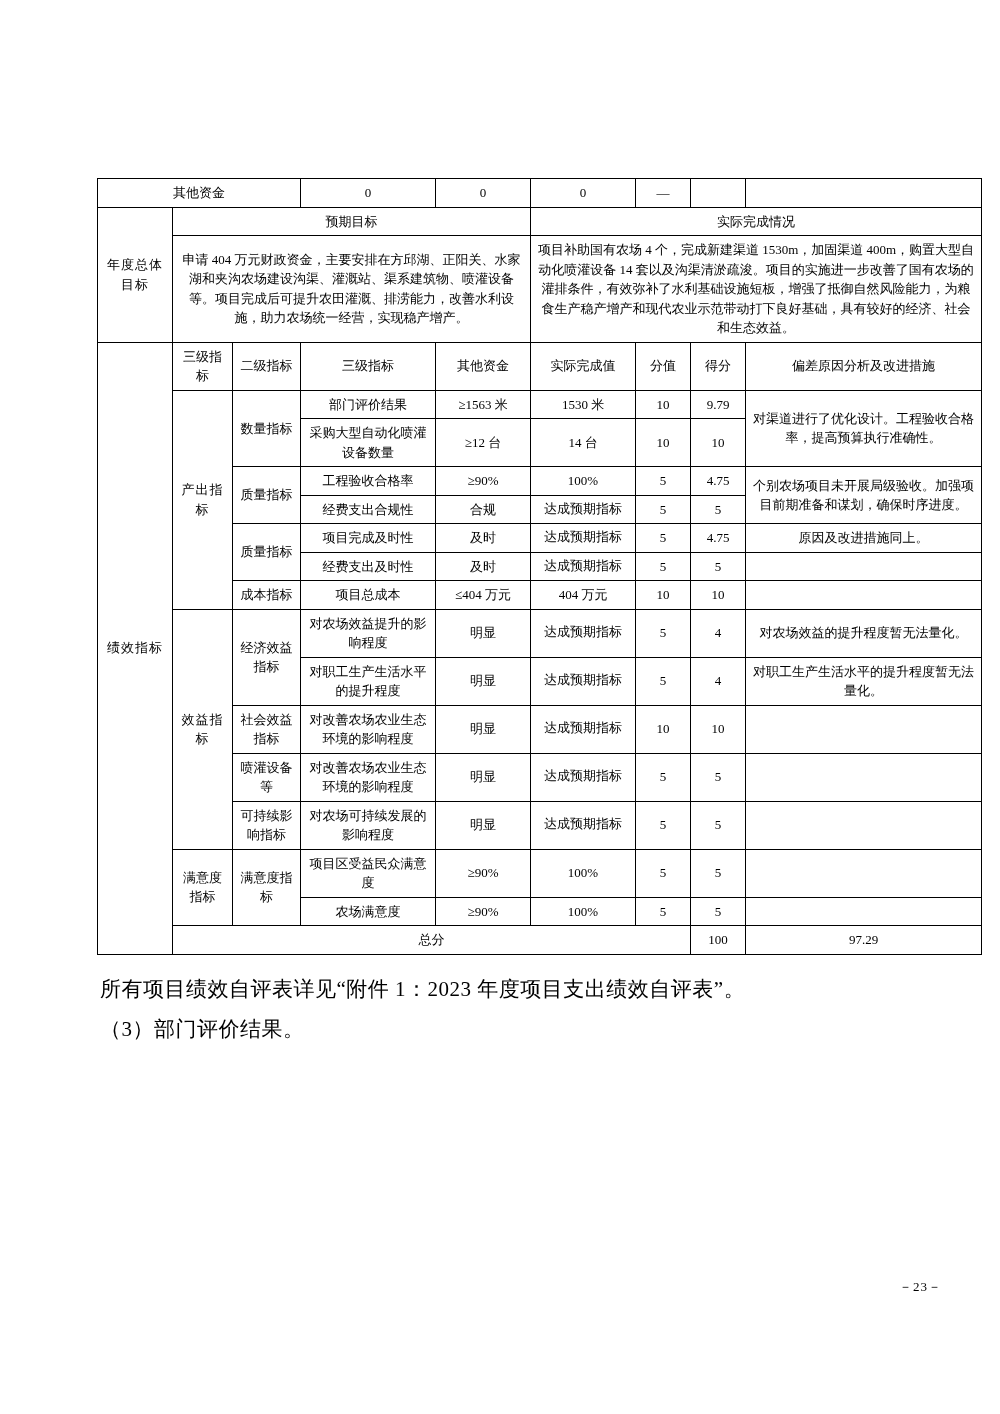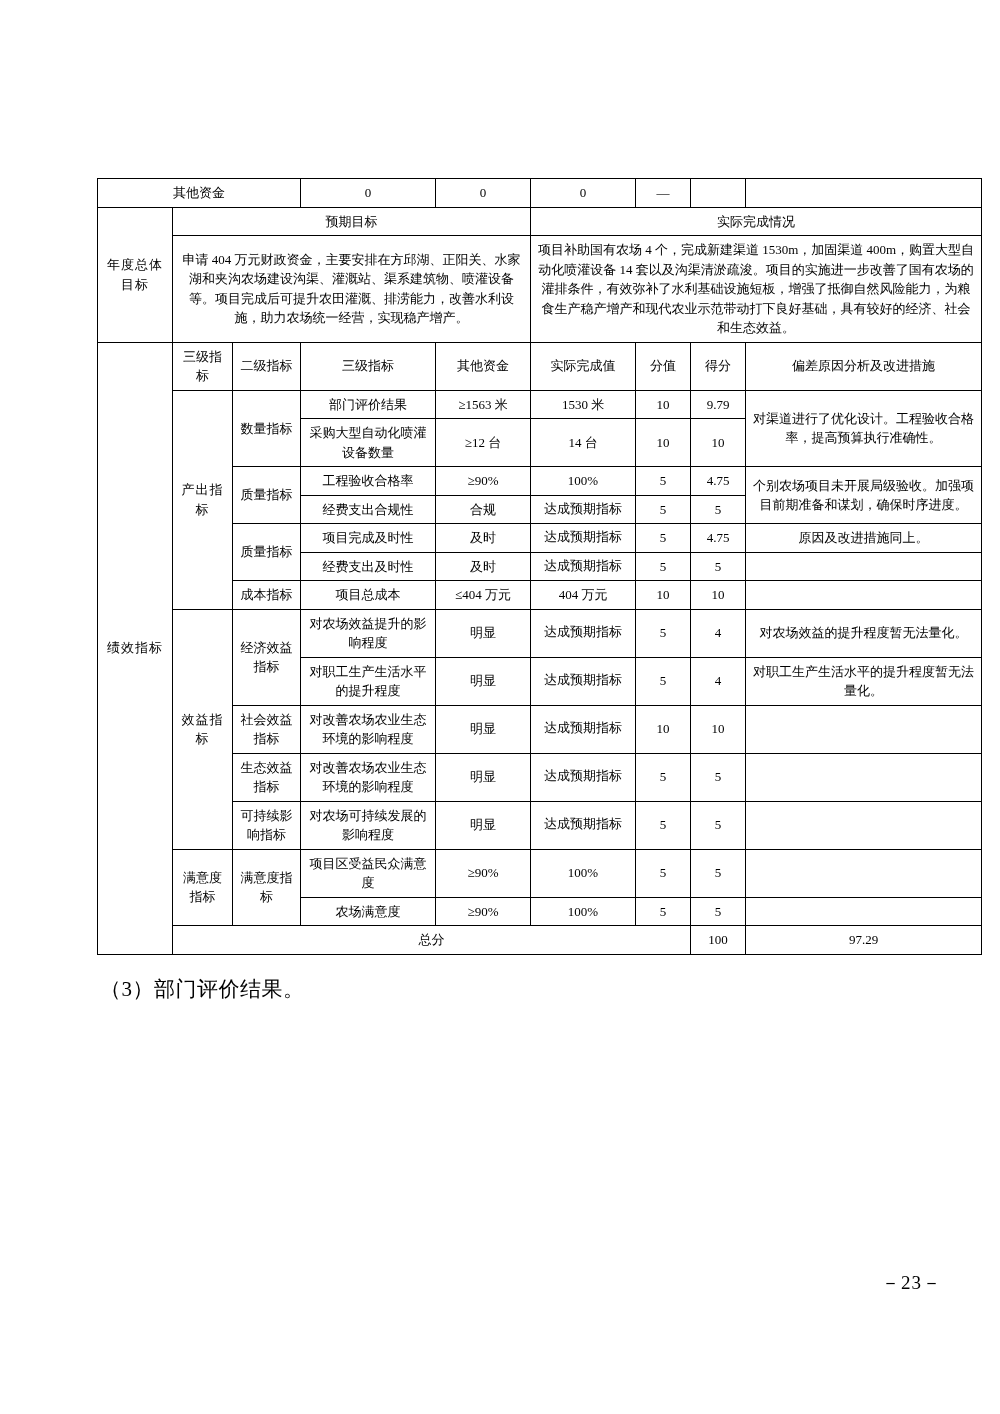--- a/index.html
+++ b/index.html
@@ -51,21 +51,21 @@
     font-size:21px;
     line-height:1.95;
     letter-spacing:0.5px;
   }
   .afterpara p{margin:0;}
   .ind2{text-indent:2em;}
   .pagenum{
     position:absolute;
     right:58px;
     bottom:118px;
-    font-size:19px;
+    font-size:13px;
     letter-spacing:1px;
   }
 </style>
 </head>
 <body>
 
 <div class="page">
 
   <div class="doc">
 
@@ -199,21 +199,21 @@
       <tr>
         <td class="lbl">社会效益指标</td>
         <td class="left">对改善农场农业生态环境的影响程度</td>
         <td>明显</td>
         <td class="narrow">达成预期指标</td>
         <td>10</td>
         <td>10</td>
         <td></td>
       </tr>
       <tr>
-        <td class="lbl">生态效益指标</td>
+        <td class="lbl">喷灌设备等</td>
         <td class="left">对改善农场农业生态环境的影响程度</td>
         <td>明显</td>
         <td class="narrow">达成预期指标</td>
         <td>5</td>
         <td>5</td>
         <td></td>
       </tr>
       <tr>
         <td class="lbl">可持续影响指标</td>
         <td class="left">对农场可持续发展的影响程度</td>
@@ -246,19 +246,20 @@
       <tr>
         <td colspan="6">总分</td>
         <td>100</td>
         <td>97.29</td>
         <td></td>
       </tr>
     </tbody>
       </table>
 
     <div class="afterpara">
+      <p class="ind2">所有项目绩效自评表详见“附件 1：2023 年度项目支出绩效自评表”。</p>
       <p class="ind2">（3）部门评价结果。</p>
     </div>
 
   </div>
 
   <div class="pagenum">－23－</div>
 </div>
 
 </body></html>

